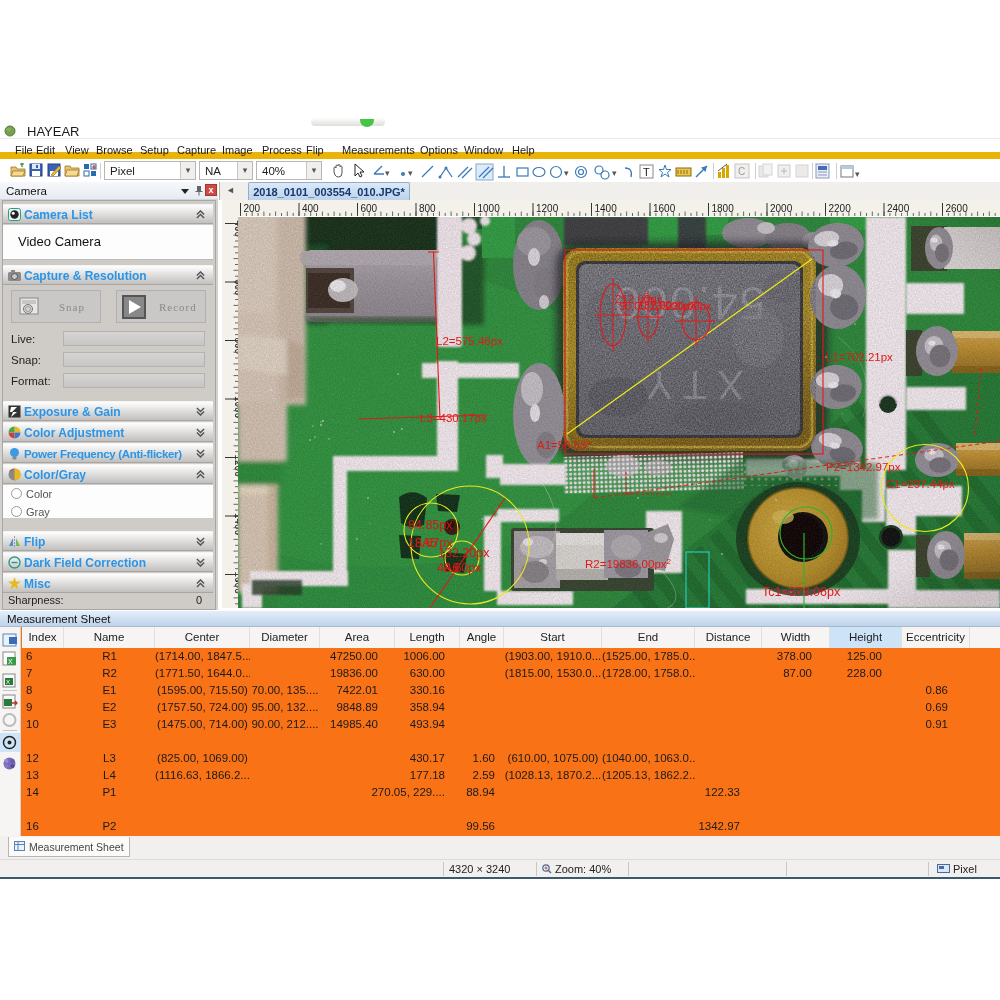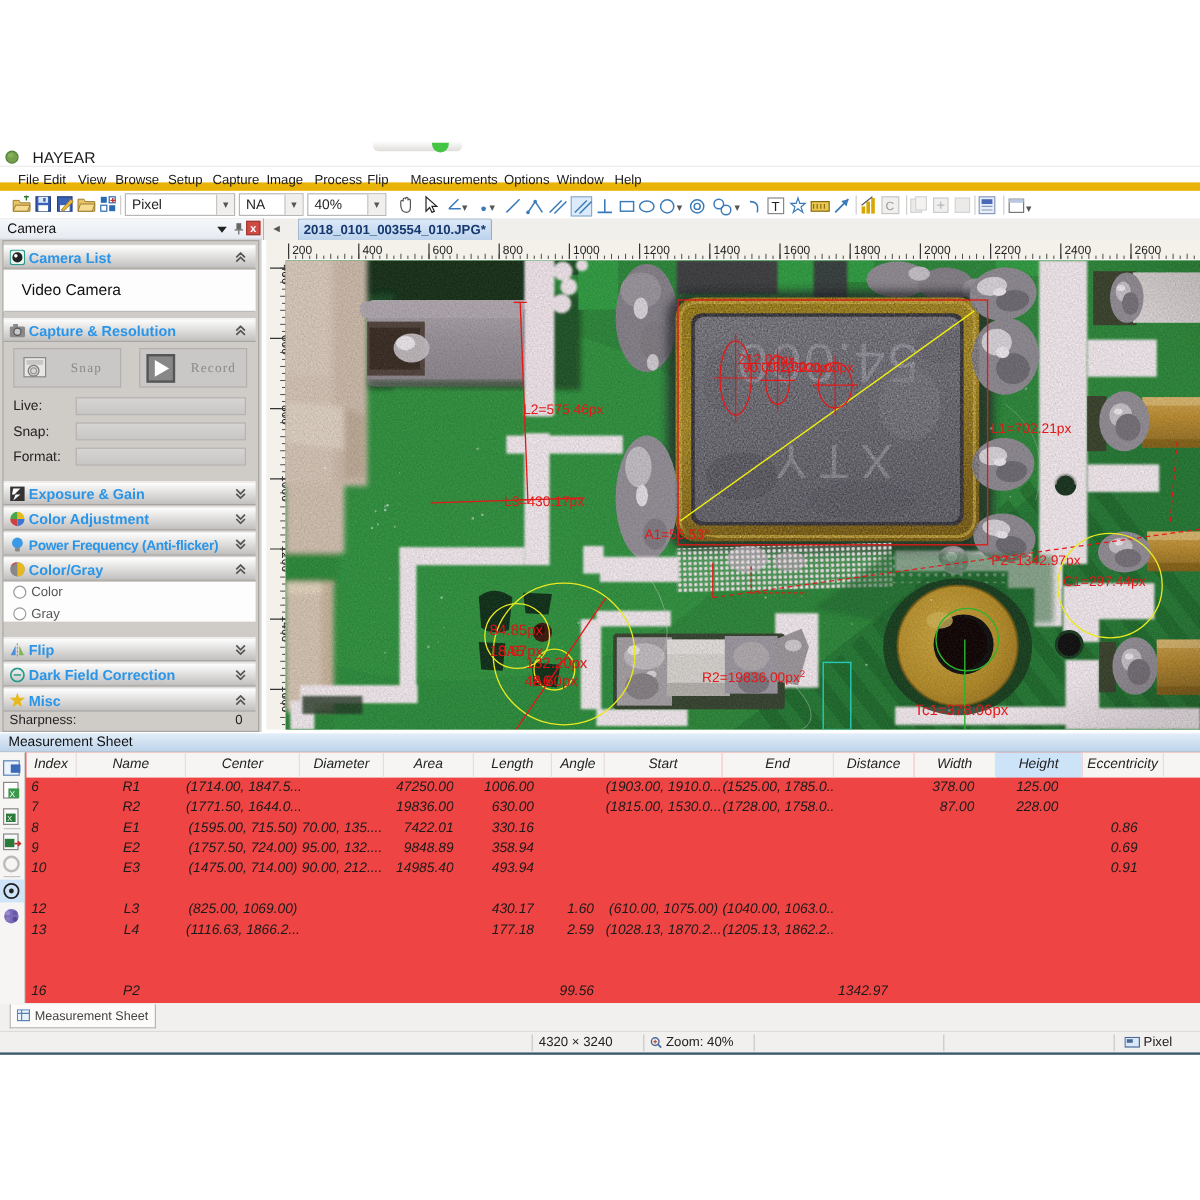--- a/index.html
+++ b/index.html
@@ -22,21 +22,21 @@
   .plabel { position:absolute; font-size:11.5px; color:#222; }
   .pcombo { position:absolute; left:63px; width:142px; height:15px; background:linear-gradient(#d6d5d4,#c7c6c5); border:1px solid #b5b3b1; }
   .radio { position:absolute; width:11px; height:11px; border:1px solid #9a9a9a; border-radius:50%; background:#fff; }
   #tabbar { left:219px; top:182px; width:781px; height:18px; background:#f1efec; border-left:1px solid #b5b3b0; }
   #tab1 { position:absolute; left:28px; top:0px; width:162px; height:18px; background:linear-gradient(#dce9f8,#bcd3ec); border:1px solid #93aecb; border-bottom:none; border-radius:2px 2px 0 0; text-align:center; font-size:11px; font-weight:bold; color:#15386e; line-height:18px; white-space:nowrap; }
   #hruler { left:222px; top:200px; width:778px; height:16px; background:#f4f1ea; }
   #vruler { left:222px; top:216px; width:16px; height:392px; background:#f4f1ea; }
   #corner { left:222px; top:200px; width:16px; height:16px; background:#f4f1ea; }
   #sheetbar { left:0; top:610px; width:1000px; height:17px; background:linear-gradient(#e3eefa,#bed3ea); border-top:1px solid #fff; border-bottom:1px solid #aab8c8; font-size:11.5px; color:#111; }
   #iconstrip { left:0; top:627px; width:21px; height:209px; background:#f6f5f3; border-right:1px solid #d4d2cf; }
-  #mtable { left:21px; top:627px; width:979px; height:209px; background:#ef4444; font-size:11.5px; color:#1a1a1a;font-style:italic; }
+  #mtable { left:21px; top:627px; width:979px; height:209px; background:#f97316; font-size:11.5px; color:#1a1a1a; }
   .mhdr { position:absolute; top:0; height:21px; background:#f6f5f4; border-right:1px solid #e2e0de; text-align:center; font-size:11.5px; color:#222; line-height:21px; }
   .mrow { position:absolute; height:17px; width:979px; }
   .mc { position:absolute; top:0; height:17px; line-height:17px; white-space:nowrap; overflow:hidden; }
   #tabstrip { left:0; top:836px; width:1000px; height:23px; background:#f2f0ee; }
   #mstab { position:absolute; left:8px; top:1px; width:122px; height:20px; background:#fcfbfa; border:1px solid #b8b6b4; border-top:none; font-size:10.5px; color:#444; white-space:nowrap; }
   #statusbar { left:0; top:859px; width:1000px; height:18px; background:#f1f0ee; border-top:1px solid #dddbd9; font-size:11px; color:#222; }
   .ssep { position:absolute; top:2px; width:1px; height:14px; background:#c9c7c5; }
   #winbottom { left:0; top:877px; width:1000px; height:2px; background:#3c5a6e; }
 </style>
 </head>
@@ -1110,20 +1110,27 @@
       </div>
 <div class="mrow" style="top:140px;">
         <span class="mc" style="left:5px;">13</span>
         <span class="mc" style="left:43px;width:91px;text-align:center;">L4</span>
         <span class="mc" style="left:134px;width:95px;text-align:center;">(1116.63, 1866.2...</span>
         <span class="mc" style="left:304px;width:120px;text-align:right;">177.18</span>
         <span class="mc" style="left:354px;width:120px;text-align:right;">2.59</span>
         <span class="mc" style="left:483px;width:98px;text-align:center;">(1028.13, 1870.2...</span>
         <span class="mc" style="left:581px;width:93px;text-align:center;">(1205.13, 1862.2...</span>
       </div>
+<div class="mrow" style="top:157px;">
+        <span class="mc" style="left:5px;">14</span>
+        <span class="mc" style="left:43px;width:91px;text-align:center;">P1</span>
+        <span class="mc" style="left:304px;width:120px;text-align:right;">270.05, 229....</span>
+        <span class="mc" style="left:354px;width:120px;text-align:right;">88.94</span>
+        <span class="mc" style="left:599px;width:120px;text-align:right;">122.33</span>
+      </div>
 <div class="mrow" style="top:191px;">
         <span class="mc" style="left:5px;">16</span>
         <span class="mc" style="left:43px;width:91px;text-align:center;">P2</span>
         <span class="mc" style="left:354px;width:120px;text-align:right;">99.56</span>
         <span class="mc" style="left:599px;width:120px;text-align:right;">1342.97</span>
       </div>
     </div>
 
   <div class="abs" id="tabstrip">
     <div id="mstab">

